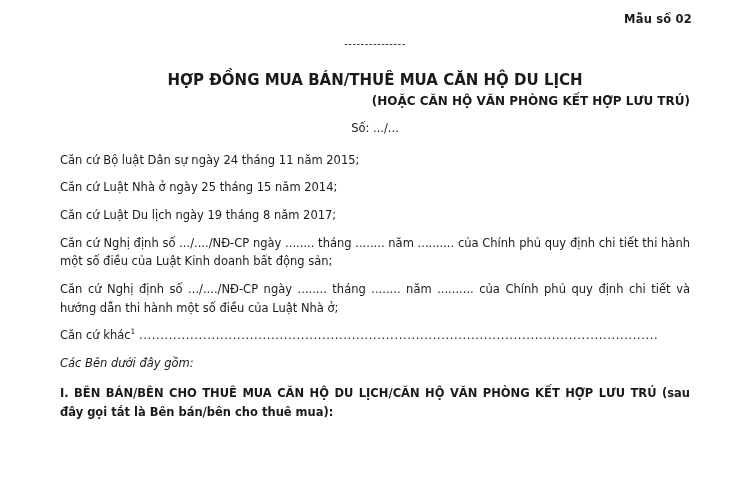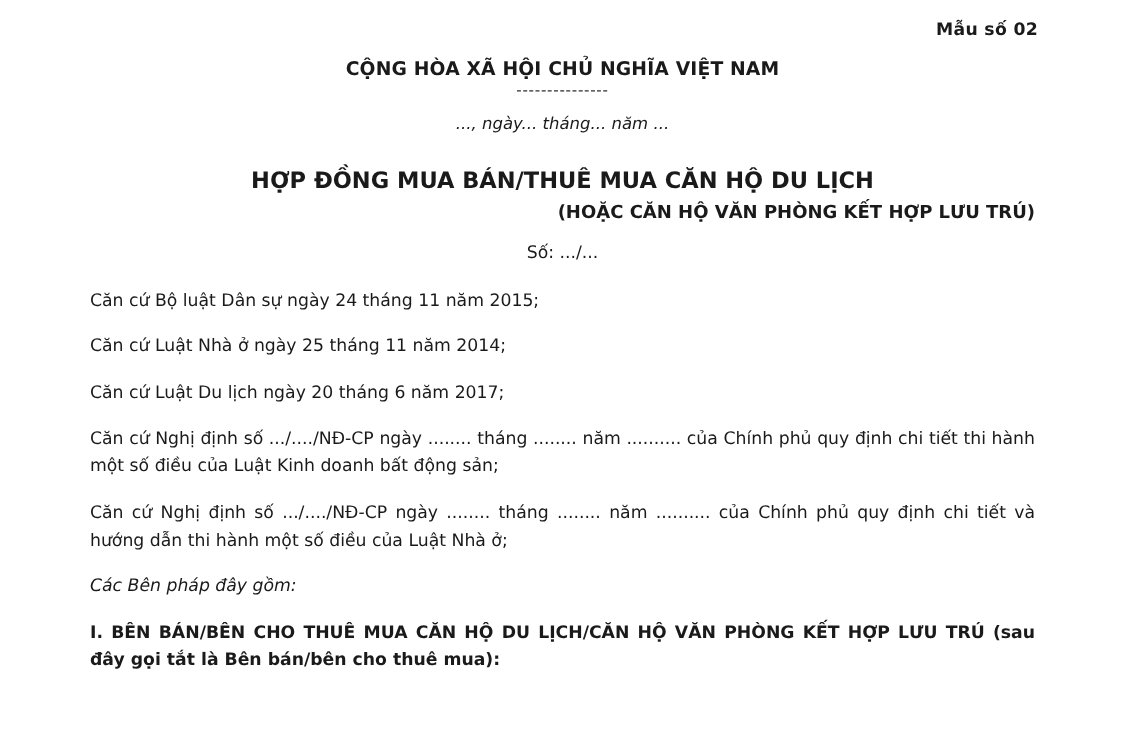--- a/index.html
+++ b/index.html
@@ -71,21 +71,21 @@
     font-weight: normal;
     margin-top: 10px;
   }
   .body-block {
     margin-top: 16px;
     font-size: 11.5px;
     line-height: 1.62;
     text-align: justify;
   }
   .para {
-    margin: 12px 0 9px 0;
+    margin: 0 0 9px 0;
   }
   .para.multi {
     margin-bottom: 9px;
   }
   .italic {
     font-style: italic;
   }
   .section-title {
     font-weight: bold;
     margin: 0 0 9px 0;
@@ -103,38 +103,40 @@
   .spacer-sm { height: 3px; }
 </style>
 </head>
 <body>
 
 <div class="page">
 
   <div class="form-code">Mẫu số 02</div>
 
   <div class="heading-block">
-    <div class="nation-title">CỘNG HÒA XÃ HỘI CHỦ NGHĨA VIỆT NAM</div>
     <div class="motto-rule">---------------</div>
-    <div class="date-line">..., ngày... tháng... năm ...</div>
     <div class="doc-title">HỢP ĐỒNG MUA BÁN/THUÊ MUA CĂN HỘ DU LỊCH</div>
     <div class="doc-subtitle">(HOẶC CĂN HỘ VĂN PHÒNG KẾT HỢP LƯU TRÚ)</div>
     <div class="doc-number">Số: .../...</div>
   </div>
 
   <div class="body-block">
 
     <p class="para">Căn cứ Bộ luật Dân sự ngày 24 tháng 11 năm 2015;</p>
-    <p class="para">Căn cứ Luật Nhà ở ngày 25 tháng 11 năm 2014;</p>
-    <p class="para">Căn cứ Luật Du lịch ngày 20 tháng 6 năm 2017;</p>
+    <p class="para">Căn cứ Luật Nhà ở ngày 25 tháng 15 năm 2014;</p>
+    <p class="para">Căn cứ Luật Du lịch ngày 19 tháng 8 năm 2017;</p>
     <p class="para multi">Căn cứ Nghị định số .../..../NĐ-CP ngày ........ tháng ........ năm .......... của Chính phủ quy định chi tiết thi hành một số điều của Luật Kinh doanh bất động sản;</p>
     <p class="para multi">Căn cứ Nghị định số .../..../NĐ-CP ngày ........ tháng ........ năm .......... của Chính phủ quy định chi tiết và hướng dẫn thi hành một số điều của Luật Nhà ở;</p>
 
+    <p class="para">
+      <span>Căn cứ khác</span><sup>1</sup>
+      <span class="dots">..........................................................................................................................</span>
+    </p>
 
 
-    <p class="para italic">Các Bên pháp đây gồm:</p>
+    <p class="para italic">Các Bên dưới đây gồm:</p>
 
     <div class="spacer-sm"></div>
 
     <p class="section-title">I. BÊN BÁN/BÊN CHO THUÊ MUA CĂN HỘ DU LỊCH/CĂN HỘ VĂN PHÒNG KẾT HỢP LƯU TRÚ (sau đây gọi tắt là Bên bán/bên cho thuê mua):</p>
 
   </div>
 </div>
 
 </body></html>

